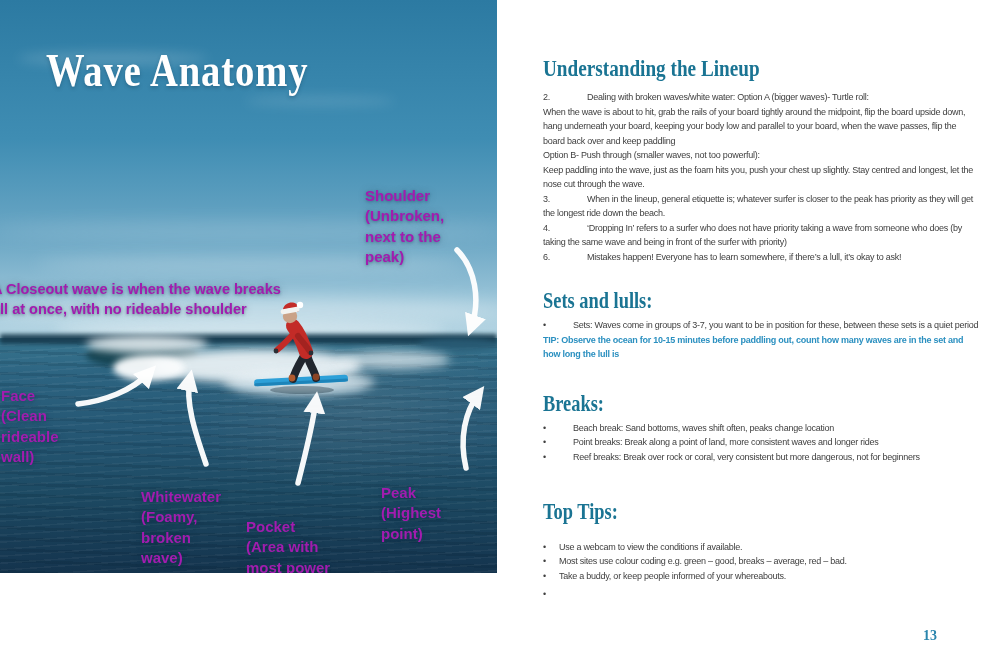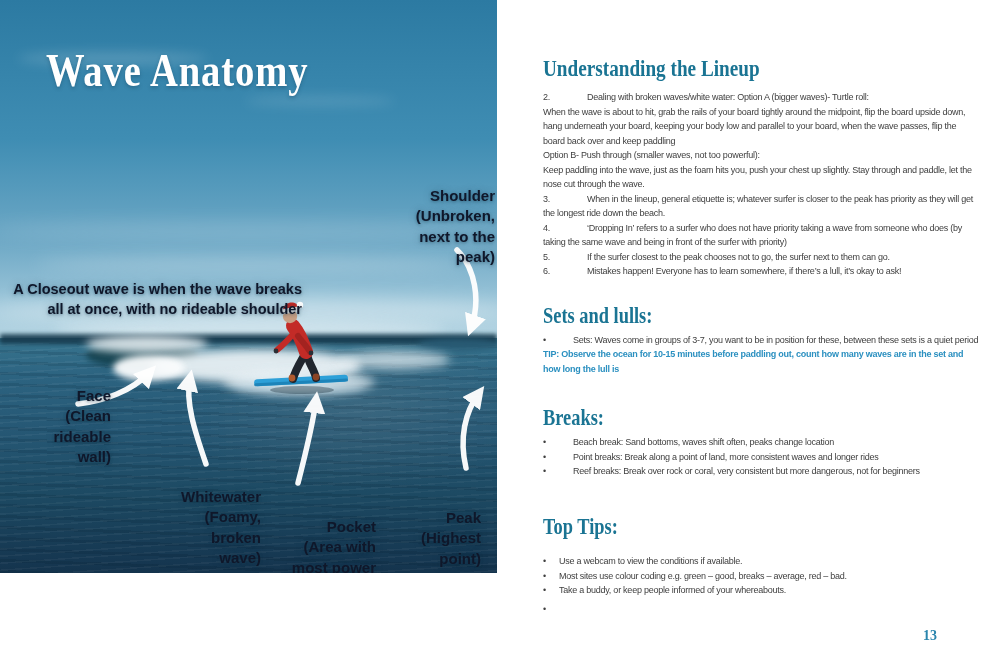--- a/index.html
+++ b/index.html
@@ -31,29 +31,29 @@
   .f3{left:338px;top:351px;width:112px;height:18px;opacity:.68;filter:blur(5px);}
   .f4{left:113px;top:355px;width:72px;height:26px;opacity:.95;filter:blur(3px);background:#fafcfd;}
   .f5{left:223px;top:371px;width:152px;height:22px;opacity:.72;filter:blur(5px);}
   .f6{left:233px;top:379px;width:132px;height:16px;opacity:.5;filter:blur(5px);background:#d2e6f0;}
   .surfer-wrap{position:absolute;left:250px;top:300px;width:110px;height:95px;}
   .arrows{position:absolute;left:0;top:0;width:497px;height:661px;pointer-events:none;}
   .photo-title{position:absolute;left:46px;top:48px;margin:0;color:#fff;
        font-family:"Liberation Serif",serif;font-weight:700;font-size:46px;line-height:1;
        transform:scaleX(.84);transform-origin:0 50%;letter-spacing:1px;
        text-shadow:0 2px 4px rgba(20,60,85,.35);}
-  .plabel{position:absolute;color:#0f172a;font-weight:700;font-size:15px;line-height:1.35;
-       text-align:right;white-space:pre-line;transform:translateX(-50%);
+  .plabel{position:absolute;color:#a21caf;font-weight:700;font-size:15px;line-height:1.35;
+       text-align:left;white-space:pre-line;transform:translateX(-50%);
        text-shadow:0 1px 3px rgba(25,60,80,.45),0 0 8px rgba(25,60,80,.25);}
   .lbl-shoulder{left:430px;top:186px;width:130px;}
   .lbl-closeout{left:147px;top:280px;width:310px;font-size:14.5px;}
-  .lbl-face{left:46px;top:386px;width:90px;margin-left:20px;}
+  .lbl-face{left:46px;top:386px;width:90px;}
   .lbl-whitewater{left:201px;top:487px;width:120px;}
   .lbl-pocket{left:311px;top:517px;width:130px;}
-  .lbl-peak{left:431px;top:508px;width:100px;}
+  .lbl-peak{left:431px;top:483px;width:100px;}
   .page-num-left{position:absolute;left:40px;top:627px;color:#2a85ad;font-size:10px;font-weight:700;
        font-family:"Liberation Serif",serif;}
   .swell{position:absolute;left:243px;top:617px;transform:translateX(-50%) scaleX(.88);color:#1f8cba;
        font-family:"Liberation Serif",serif;font-weight:700;font-size:18px;
        text-shadow:0 1px 2px rgba(0,20,30,.4);}
   .credit{position:absolute;right:6px;top:645px;color:#e9eef1;font-size:6.5px;letter-spacing:.2px;}
   
   .page-right{position:relative;width:496px;height:552px;background:#fff;flex:0 0 496px;
        padding:0;box-sizing:border-box;color:#404040;}
   .content{position:absolute;left:46px;top:56px;width:436px;}
@@ -169,24 +169,23 @@
 
   <section class="page-right">
     <div class="content">
 
       <h2 class="hd hd1">Understanding the Lineup</h2>
 
       <div class="bodytext">
         <p><span class="num">2.</span><span>Dealing with broken waves/white water: Option A (bigger waves)- Turtle roll:</span></p>
         <p><span>When the wave is about to hit, grab the rails of your board tightly around the midpoint, flip the board upside down, hang underneath your board, keeping your body low and parallel to your board, when the wave passes, flip the board back over and keep paddling</span></p>
         <p><span>Option B- Push through (smaller waves, not too powerful):</span></p>
-        <p><span>Keep paddling into the wave, just as the foam hits you, push your chest up slightly. Stay through and paddle, let the nose cut through the wave.</span></p>
+        <p><span>Keep paddling into the wave, just as the foam hits you, push your chest up slightly. Stay centred and longest, let the nose cut through the wave.</span></p>
         <p><span class="num">3.</span><span>When in the lineup, general etiquette is; whatever surfer is closer to the peak has priority as they will get the longest ride down the beach.</span></p>
         <p><span class="num">4.</span><span>‘Dropping In’ refers to a surfer who does not have priority taking a wave from someone who does (by taking the same wave and being in front of the surfer with priority)</span></p>
-        <p><span class="num">5.</span><span>If the surfer closest to the peak chooses not to go, the surfer next to them can go.</span></p>
         <p><span class="num">6.</span><span>Mistakes happen! Everyone has to learn somewhere, if there’s a lull, it’s okay to ask!</span></p>
       </div>
 
       <div class="sec-sets">
         <h2 class="hd hd2">Sets and lulls:</h2>
         <div class="bodytext">
           <p><span class="blt">•</span><span>Sets: Waves come in groups of 3-7, you want to be in position for these, between these sets is a quiet period</span></p>
           <p class="tip">TIP: Observe the ocean for 10-15 minutes before paddling out, count how many waves are in the set and how long the lull is</p>
         </div>
       </div>

